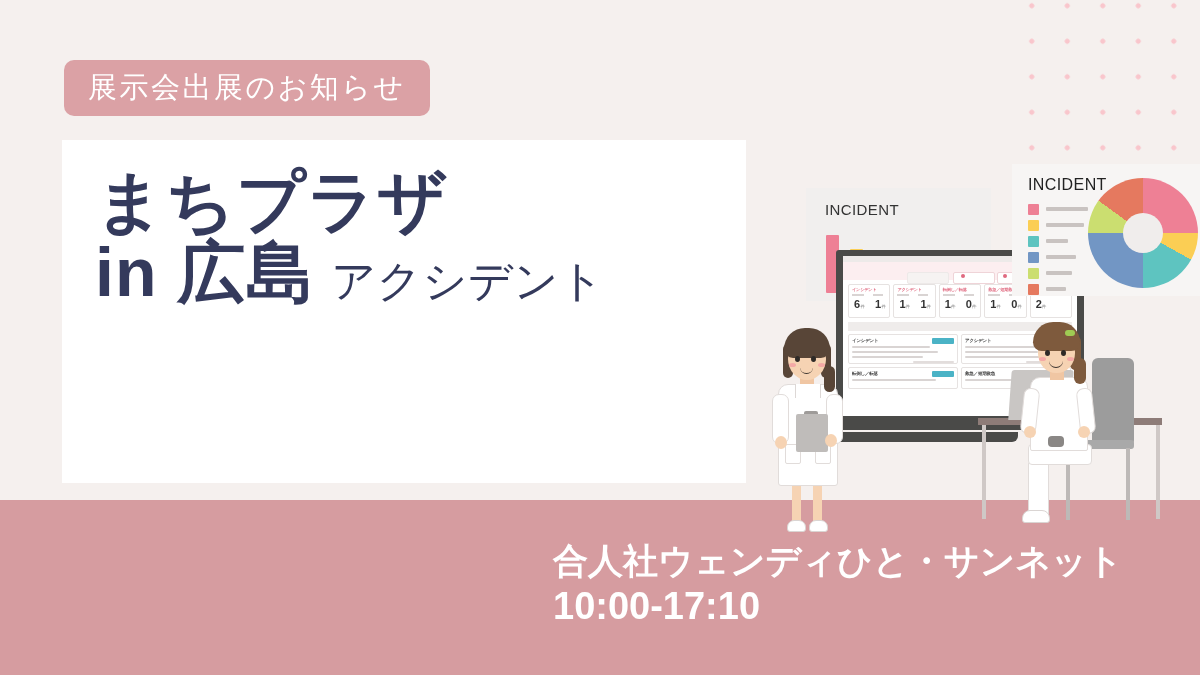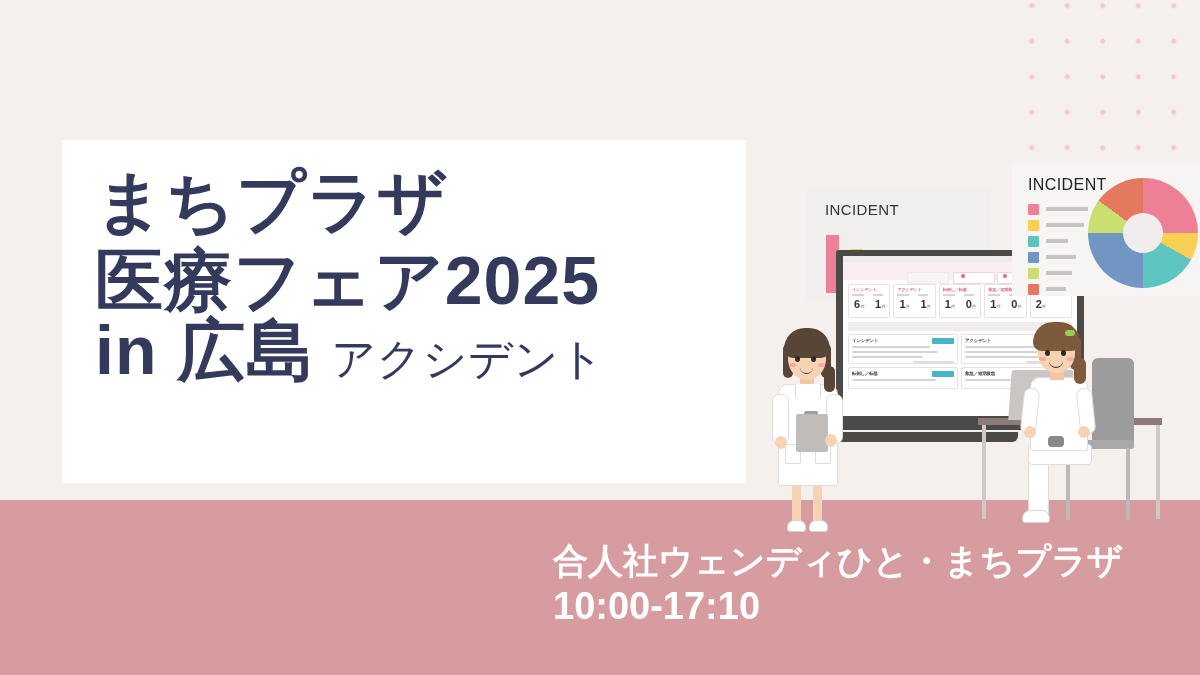--- a/index.html
+++ b/index.html
@@ -176,34 +176,34 @@
   .n2 .mouse{position:absolute;left:40px;top:118px;width:16px;height:11px;border-radius:4px;background:#8A8785;}
 </style>
 </head>
 <body>
 
 <div id="banner">
 
   <div class="dot-grid"></div>
   <div class="bottom-band"></div>
 
+  <div class="badge">展示会出展のお知らせ</div>
 
   <div class="title-card">
     <div class="title-inner">
       <div class="tl tl1">まちプラザ</div>
-      <div class="tl tl2">医療フェア2025</div>
       <div class="tl tl3">
         <span>in 広島</span>
         <span class="suffix">アクシデント</span>
       </div>
     </div>
   </div>
 
   <div class="venue-block">
-    <div class="venue-name">合人社ウェンディひと・まちプラザ</div>
+    <div class="venue-name">合人社ウェンディひと・サンネット</div>
     <div class="venue-time">10:00-17:10</div>
   </div>
 
   <div class="illus">
 
     <div class="card-bar">
       <div class="ttl">INCIDENT</div>
       <div class="bar b1"></div>
       <div class="bar b2"></div>
       <div class="bar b3"></div>

